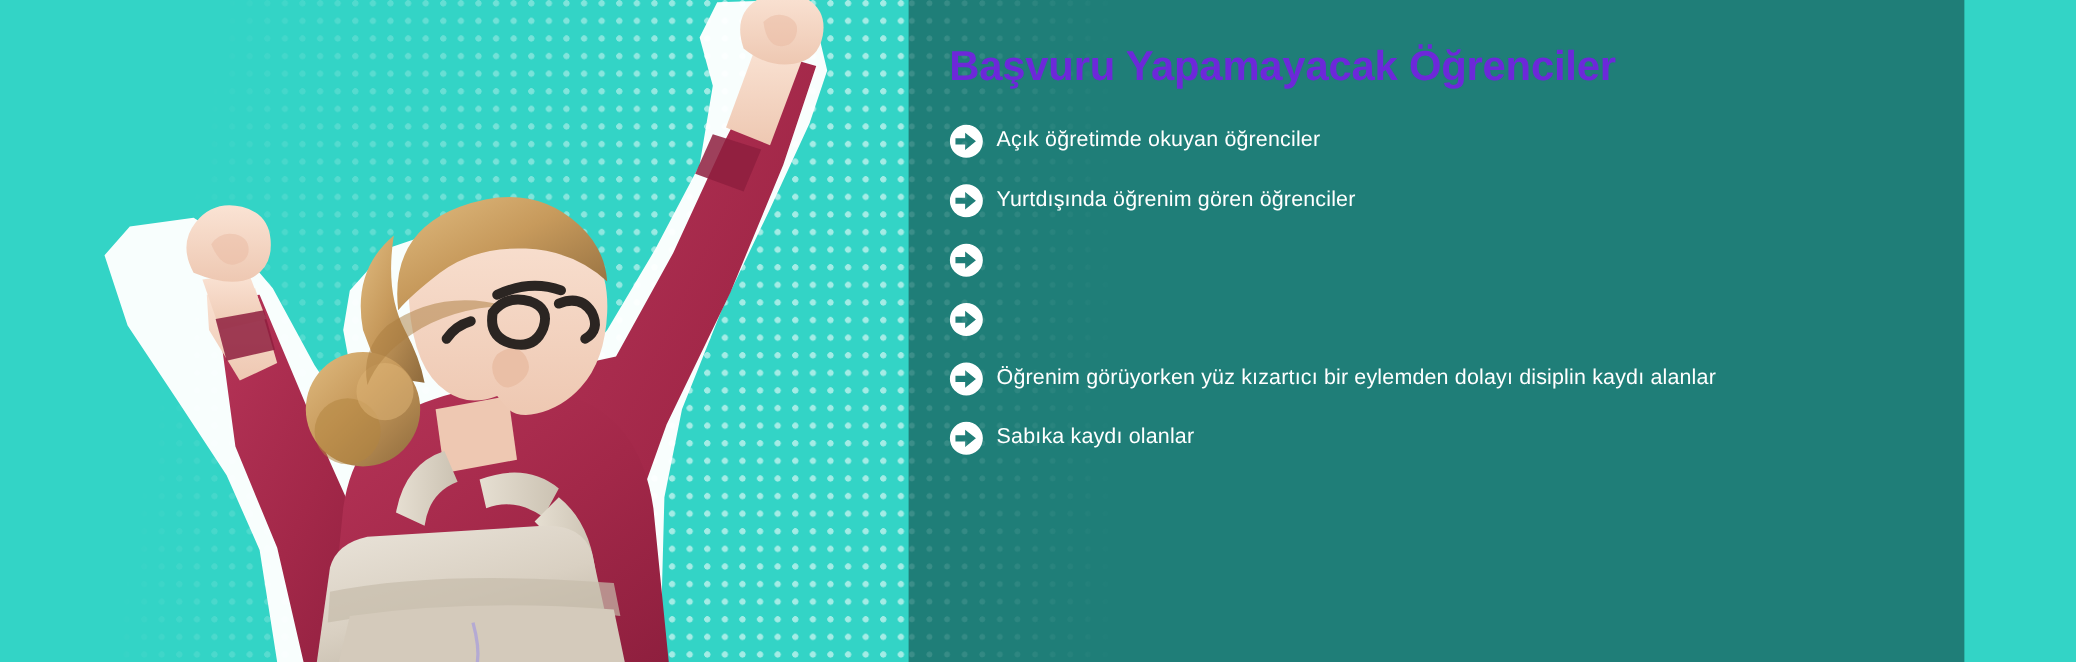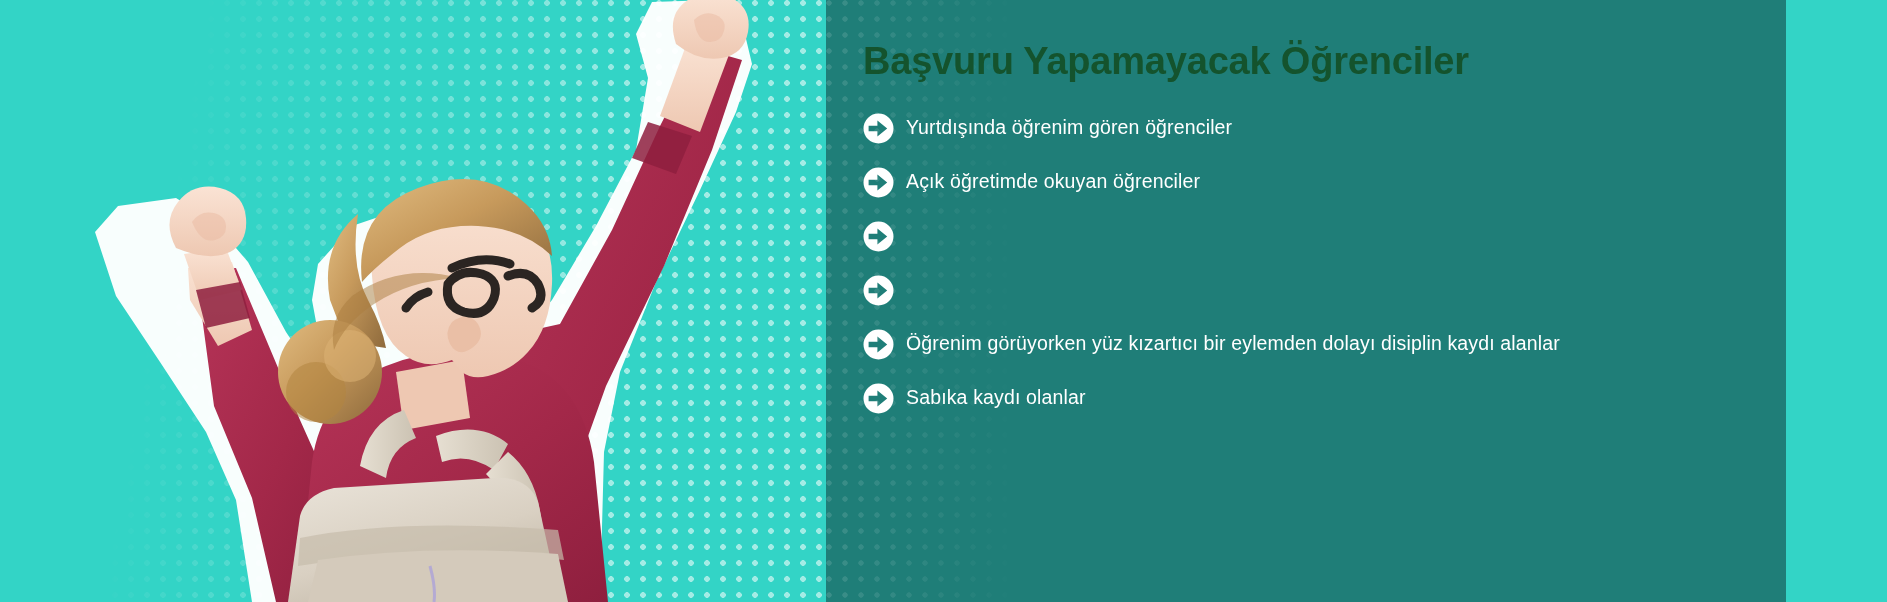--- a/index.html
+++ b/index.html
@@ -89,21 +89,21 @@
     left: 863px;
     top: 0;
     width: 900px;
     height: 602px;
   }
   .headline {
     position: absolute;
     left: 0;
     top: 38px;
     margin: 0;
-    color: #14532d;
+    color: #6d28d9;
     font-size: 38px;
     font-weight: bold;
     letter-spacing: -0.2px;
     line-height: 46px;
     white-space: nowrap;
   }
 
   .bullet-list {
     position: absolute;
     left: 0;
@@ -253,30 +253,30 @@
     <h1 class="headline">Başvuru Yapamayacak Öğrenciler</h1>
 
     <ul class="bullet-list">
 
       <li class="bullet-item">
         <span class="bullet-icon">
           <svg width="31" height="31" viewBox="0 0 31 31" xmlns="http://www.w3.org/2000/svg">
             <path fill="#ffffff" fill-rule="evenodd" d="M15.5 0.5A15 15 0 1 1 15.5 30.5A15 15 0 0 1 15.5 0.5ZM14.4 7.6 24.2 15.5 14.4 23.4 14.4 18.3 5.6 18.3 5.6 12.7 14.4 12.7Z"></path>
           </svg>
         </span>
+        <span class="bullet-text">Açık öğretimde okuyan öğrenciler</span>
+      </li>
+
+      <li class="bullet-item">
+        <span class="bullet-icon">
+          <svg width="31" height="31" viewBox="0 0 31 31" xmlns="http://www.w3.org/2000/svg">
+            <path fill="#ffffff" fill-rule="evenodd" d="M15.5 0.5A15 15 0 1 1 15.5 30.5A15 15 0 0 1 15.5 0.5ZM14.4 7.6 24.2 15.5 14.4 23.4 14.4 18.3 5.6 18.3 5.6 12.7 14.4 12.7Z"></path>
+          </svg>
+        </span>
         <span class="bullet-text">Yurtdışında öğrenim gören öğrenciler</span>
-      </li>
-
-      <li class="bullet-item">
-        <span class="bullet-icon">
-          <svg width="31" height="31" viewBox="0 0 31 31" xmlns="http://www.w3.org/2000/svg">
-            <path fill="#ffffff" fill-rule="evenodd" d="M15.5 0.5A15 15 0 1 1 15.5 30.5A15 15 0 0 1 15.5 0.5ZM14.4 7.6 24.2 15.5 14.4 23.4 14.4 18.3 5.6 18.3 5.6 12.7 14.4 12.7Z"></path>
-          </svg>
-        </span>
-        <span class="bullet-text">Açık öğretimde okuyan öğrenciler</span>
       </li>
 
       <li class="bullet-item">
         <span class="bullet-icon">
           <svg width="31" height="31" viewBox="0 0 31 31" xmlns="http://www.w3.org/2000/svg">
             <path fill="#ffffff" fill-rule="evenodd" d="M15.5 0.5A15 15 0 1 1 15.5 30.5A15 15 0 0 1 15.5 0.5ZM14.4 7.6 24.2 15.5 14.4 23.4 14.4 18.3 5.6 18.3 5.6 12.7 14.4 12.7Z"></path>
           </svg>
         </span>
       </li>
 

